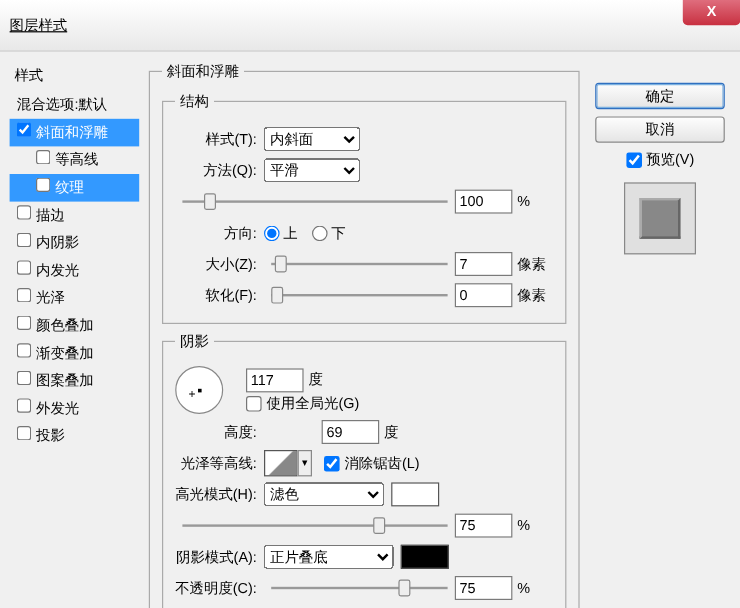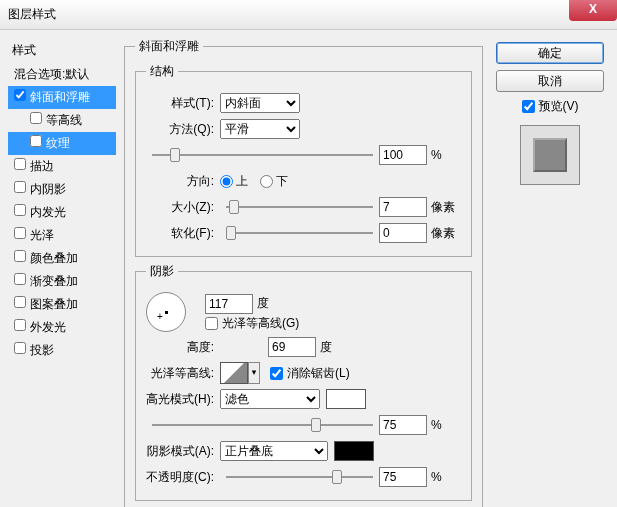--- a/index.html
+++ b/index.html
@@ -1,17 +1,17 @@
 <!DOCTYPE html>
 <html><head>
 <meta charset="utf-8">
 <style>
 * { box-sizing: border-box; margin: 0; padding: 0; font-family: "Microsoft YaHei", SimSun, sans-serif; font-size: 12px; }
 body { background: #f0f0f0; width: 617px; height: 507px; position: relative; }
-.titlebar { height: 30px; background: linear-gradient(#fff, #e8e8e8); border-bottom: 1px solid #ccc; display: flex; align-items: center; padding-left: 8px; }
+.titlebar { height: 43px; background: linear-gradient(#fff, #e8e8e8); border-bottom: 1px solid #ccc; display: flex; align-items: center; padding-left: 8px; text-decoration: underline; }
 .titlebar .close { position: absolute; right: 0; top: -1px; width: 48px; height: 22px; background: linear-gradient(#e07080, #c83040); border-radius: 0 0 4px 4px; color: #fff; text-align: center; line-height: 20px; font-weight: bold; }
 .main { display: flex; padding: 8px; gap: 8px; height: calc(100% - 28px); }
 .sidebar { width: 108px; }
 .sidebar-title { padding: 4px 4px; }
 .sidebar ul { list-style: none; }
 .sidebar li { padding: 3px 6px; display: flex; gap: 4px; cursor: default; }
 .sidebar li.sel { background: #3399ff; color: #fff; }
 .sidebar li.indent { padding-left: 22px; }
 .sidebar input[type=checkbox] { width: 12px; height: 12px; }
 .center { flex: 1; }
@@ -27,21 +27,21 @@
 .unit { margin-left: 4px; width: 30px; }
 .radio { display: flex; align-items: center; gap: 3px; margin-right: 12px; }
 .swatch { width: 40px; height: 20px; border: 1px solid #555; display: inline-block; }
 .curve { width: 28px; height: 22px; border: 1px solid #555; background: linear-gradient(135deg,#fff 48%, #888 52%); display: inline-block; vertical-align: middle; }
 .dropbtn { width: 12px; height: 22px; border: 1px solid #888; background: #eee; display: inline-block; text-align: center; line-height: 18px; font-size: 9px; vertical-align: middle; }
 .angle { width: 40px; height: 40px; border: 1px solid #888; border-radius: 50%; position: relative; background: #fff; }
 .angle .dot { width: 3px; height: 3px; background: #000; position: absolute; top: 48%; left: 48%; }
 .angle .crosshair { position: absolute; top: 18px; left: 10px; font-size: 10px; }
 .rightpane { width: 118px; display: flex; flex-direction: column; align-items: center; gap: 6px; padding-top: 4px; }
 .btn { width: 108px; height: 22px; border: 1px solid #888; background: linear-gradient(#fdfdfd,#e5e5e5); border-radius: 3px; text-align: center; line-height: 20px; cursor: default; }
-.btn.def { border: 1px solid #3070c0; box-shadow: 0 0 0 1px #7ab0e0 inset; }
+.btn.def { border: 1px solid #3070c0; box-shadow: 0 0 0 1px #7ab0e0 inset; margin-top: 14px; }
 .preview { width: 60px; height: 60px; border: 1px solid #888; background: #e0e0e0; display: flex; align-items: center; justify-content: center; margin-top: 4px; }
 .preview .sq { width: 34px; height: 34px; background: #888; border: 2px solid #666; border-top-color: #aaa; border-left-color: #aaa; }
 .chk { display: flex; align-items: center; gap: 4px; }
 .btnrow { text-align: center; margin-top: 6px; }
 .btnrow .btn { display: inline-block; width: 110px; margin: 0 4px; }
 </style>
 </head>
 <body>
 
 <div class="titlebar">
@@ -166,21 +166,21 @@
               <span class="crosshair">+</span>
               <div class="dot"></div>
             </div>
           <div style="margin-left:19px">
             <div class="row" style="margin:0">
               <input class="numbox" value="117" style="">
               <span class="unit">度</span>
             </div>
             <label class="chk">
                 <input type="checkbox" style=""> 
-                <span>光泽等高线(G)</span>
+                <span>使用全局光(G)</span>
               </label>
           </div>
         </div>
         <div class="row">
           <span class="lbl">高度:</span>
           <span style="width:48px"></span>
           <input class="numbox" value="69" style="">
           <span class="unit">度</span>
         </div>
         <div class="row">

